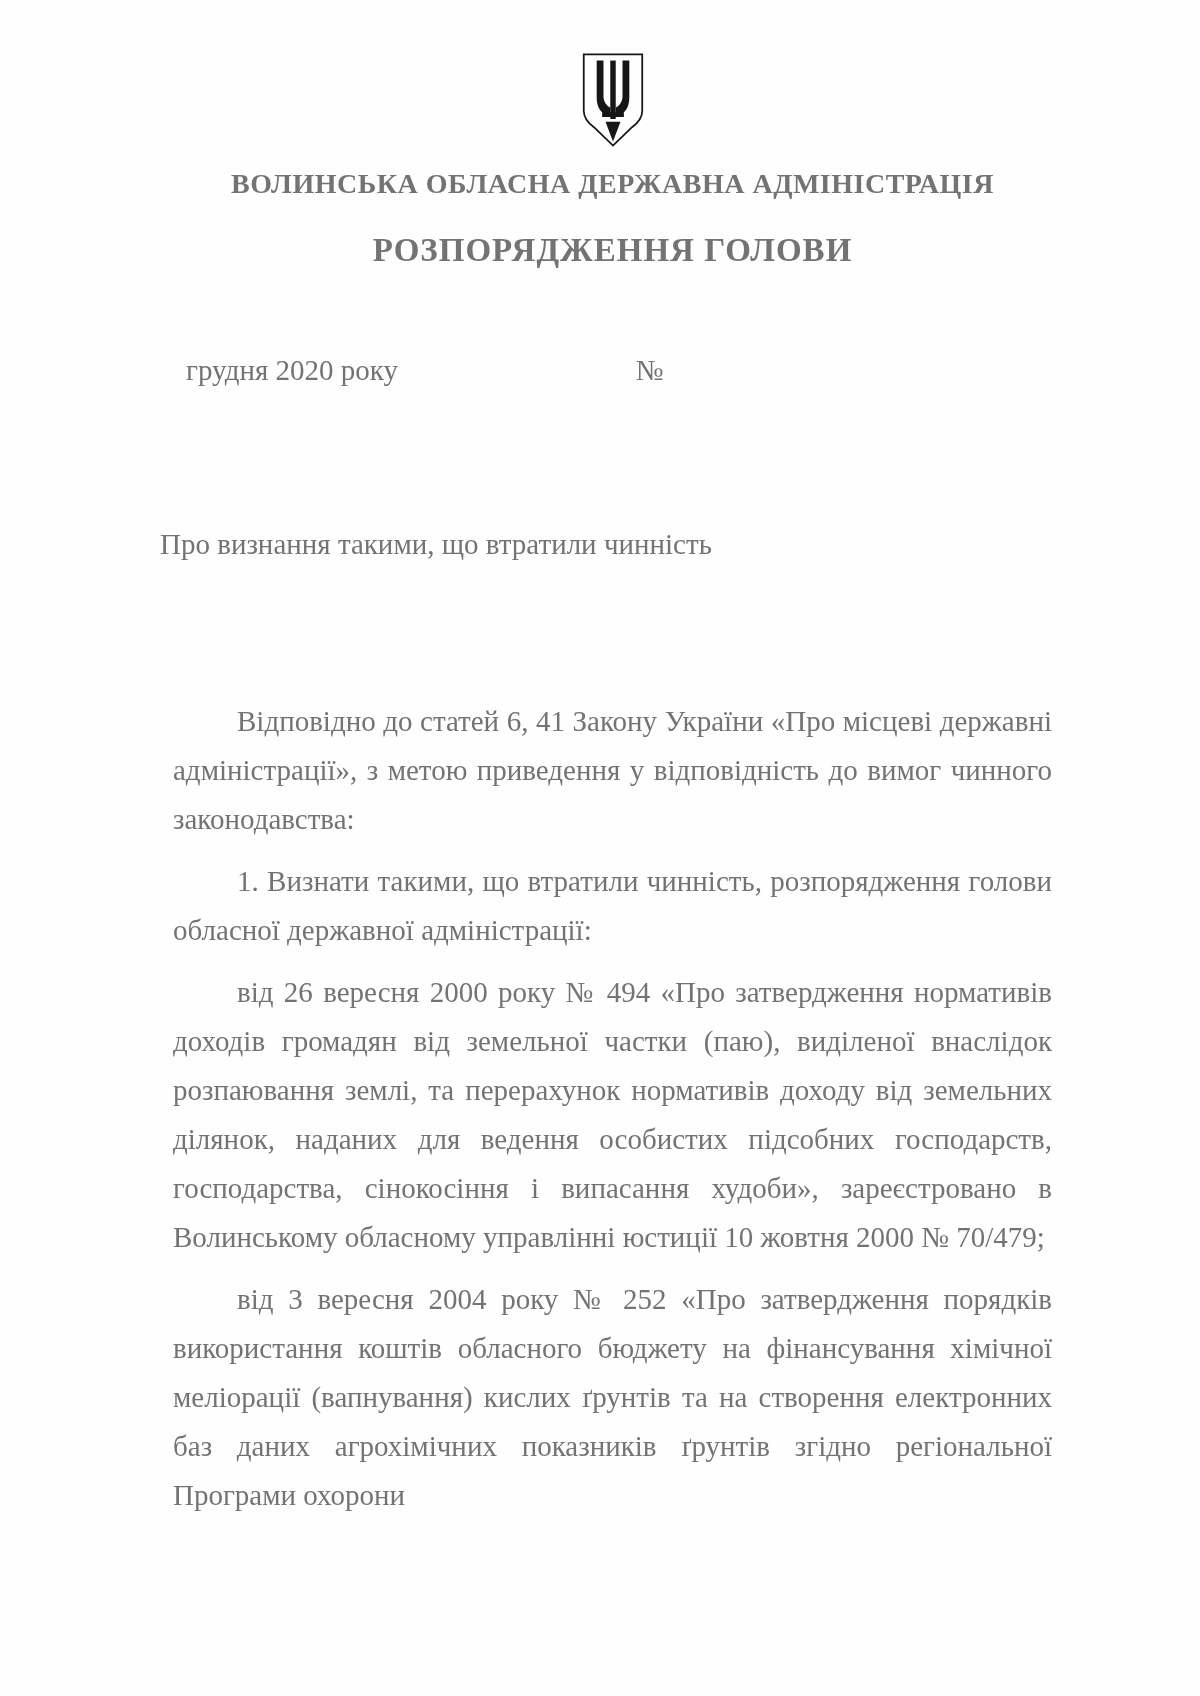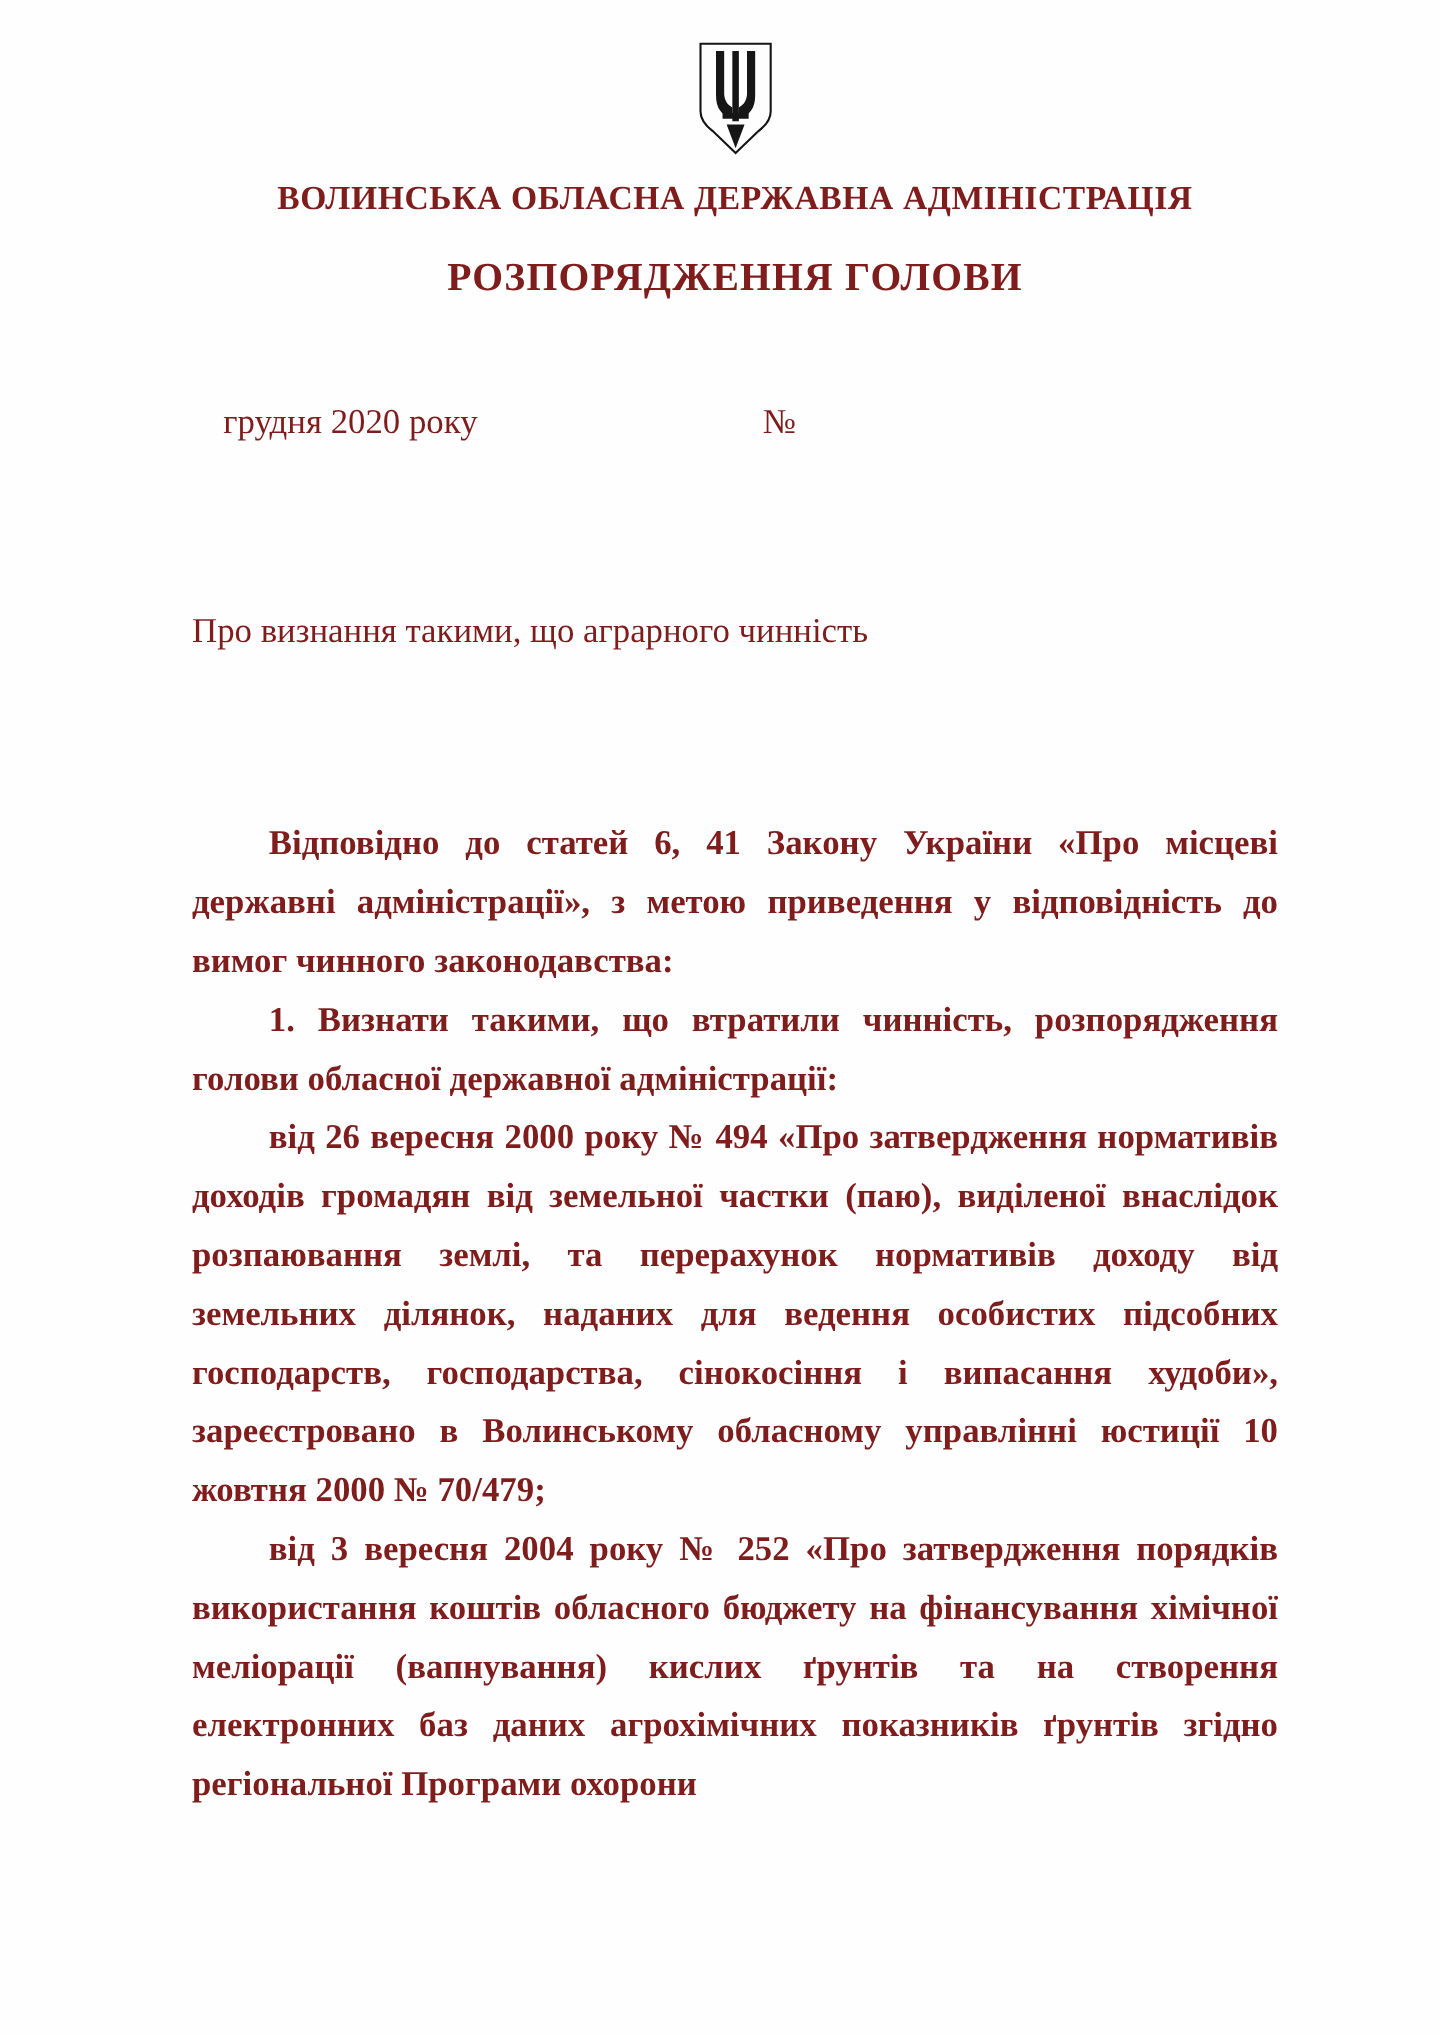--- a/index.html
+++ b/index.html
@@ -6,23 +6,23 @@
     margin: 0;
     padding: 0;
     background: #ffffff;
   }
   .page {
     position: relative;
     width: 1200px;
     height: 1696px;
     box-sizing: border-box;
     background: #fefefe;
-    color: #7f1d1d;
+    color: #737373;
     font-family: "Liberation Serif", "DejaVu Serif", serif;
-    padding: 34px 135px 0 160px;
+    padding: 52px 135px 0 160px;
     overflow: hidden;
   }
   .emblem {
     width: 68px;
     height: 96px;
     margin: 0 auto;
     display: block;
   }
   .emblem svg { width: 100%; height: 100%; display: block; }
   .org-name {
@@ -52,26 +52,25 @@
   .date-line .number { text-align: right; padding-right: 100px; }
   .subject {
     margin-top: 132px;
     font-size: 29px;
     line-height: 50px;
   }
   .body-text {
     margin-top: 128px;
   }
   .body-text p {
-    margin: 0;
+    margin: 13px;
     font-size: 29px;
     line-height: 49px;
     text-align: justify;
     text-indent: 64px;
-    font-weight: bold;
   }
 </style>
 </head>
 <body>
 
 <div class="page">
 
   <div class="emblem">
     <svg viewBox="0 0 100 140" xmlns="http://www.w3.org/2000/svg" aria-hidden="true">
       <path d="M7 3 H93 V86 C93 97 86 104 78 110 L50 137 L22 110 C14 104 7 97 7 86 Z" fill="none" stroke="#161616" stroke-width="2.6"></path>
@@ -88,21 +87,21 @@
   <h1 class="org-name">ВОЛИНСЬКА ОБЛАСНА ДЕРЖАВНА АДМІНІСТРАЦІЯ</h1>
 
   <h2 class="doc-type">РОЗПОРЯДЖЕННЯ ГОЛОВИ</h2>
 
   <div class="date-line">
     <span class="date">грудня 2020 року</span>
     <span class="number">№</span>
   </div>
 
   <div class="subject">
-    <div>Про визнання такими, що аграрного чинність</div>
+    <div>Про визнання такими, що втратили чинність</div>
   </div>
 
   <div class="body-text">
     <p>Відповідно до статей 6, 41 Закону України «Про місцеві державні адміністрації», з метою приведення у відповідність до вимог чинного законодавства:</p>
     <p>1. Визнати такими, що втратили чинність, розпорядження голови обласної державної адміністрації:</p>
     <p>від 26 вересня 2000 року № 494 «Про затвердження нормативів доходів громадян від земельної частки (паю), виділеної внаслідок розпаювання землі, та перерахунок нормативів доходу від земельних ділянок, наданих для ведення особистих підсобних господарств, господарства, сінокосіння і випасання худоби», зареєстровано в Волинському обласному  управлінні юстиції 10 жовтня 2000 № 70/479;</p>
     <p>від 3 вересня 2004 року № 252 «Про затвердження порядків використання коштів обласного бюджету на фінансування хімічної меліорації (вапнування) кислих ґрунтів та на створення електронних баз даних агрохімічних показників ґрунтів згідно регіональної Програми охорони</p>
   </div>
 
 </div>

